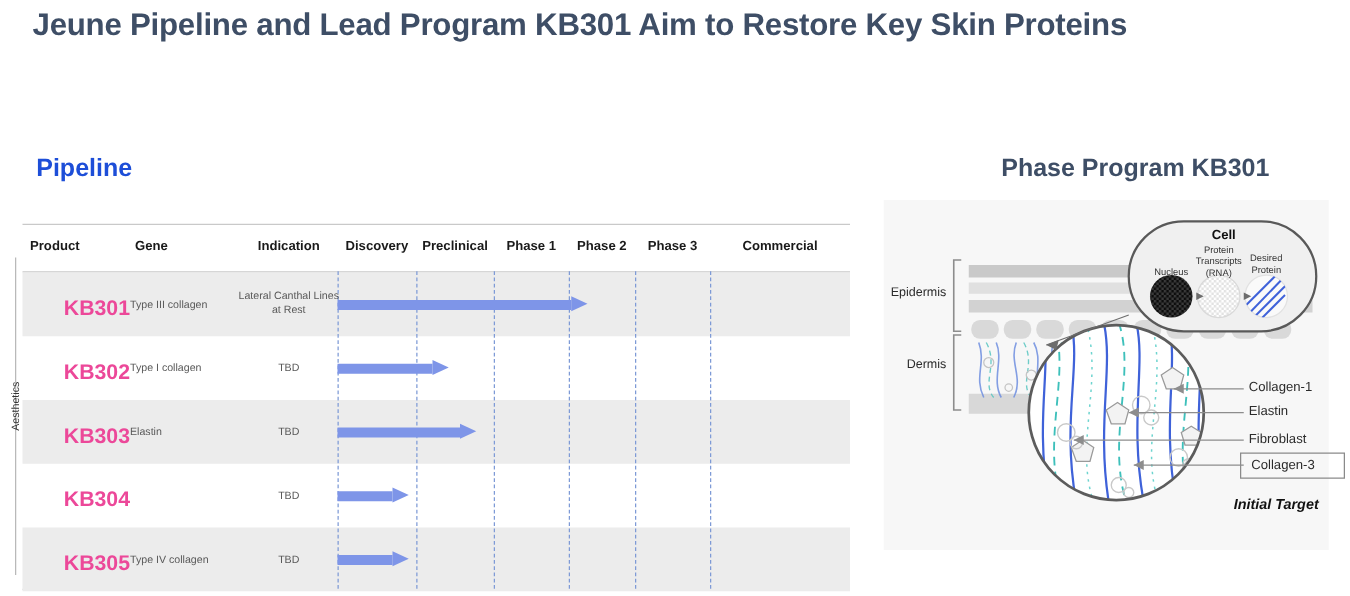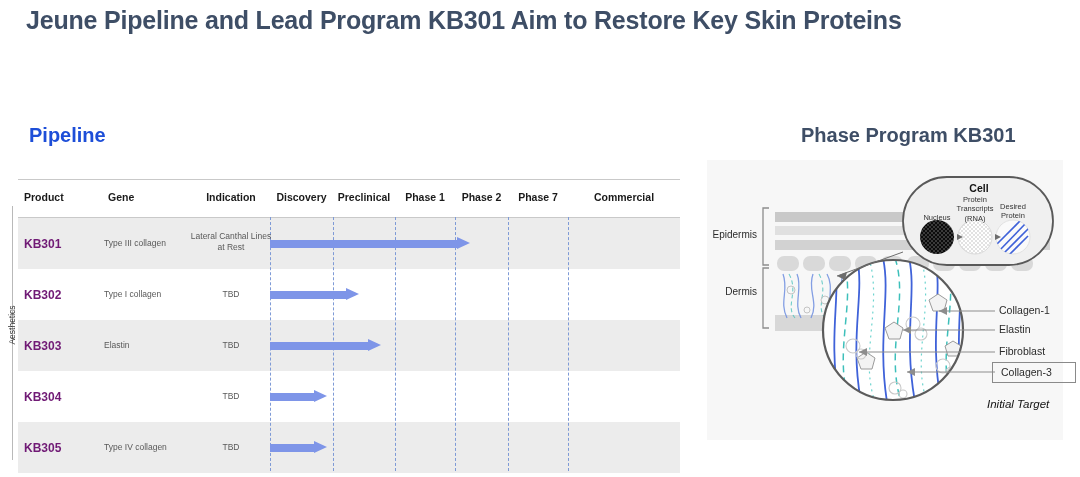--- a/index.html
+++ b/index.html
@@ -51,21 +51,21 @@
   }
   .vline{
     position:absolute;top:38px;width:0;height:254px;
     border-left:1.3px dashed #7e9ad6;
   }
   .cell{
     position:absolute;font-size:8.5px;color:#595959;
     text-align:center;line-height:1.35;
   }
   .cell.product{
-    font-size:12px;font-weight:bold;color:#701a75;text-align:left;
+    font-size:17px;font-weight:bold;color:#ec4899;text-align:right;
   }
   .arrow-wrap{position:absolute;height:13px;}
   .arrow-bar{
     position:absolute;left:0;top:2.5px;height:8px;
     background:#7e95e8;
   }
   .arrow-head{
     position:absolute;top:0;width:0;height:0;
     border-top:6.5px solid transparent;
     border-bottom:6.5px solid transparent;
@@ -88,21 +88,21 @@
   }
   .ann-label{
     position:absolute;font-size:10.5px;color:#2b2b2b;white-space:nowrap;
   }
   .ann-boxed{
     position:absolute;font-size:10.5px;color:#2b2b2b;white-space:nowrap;
     border:1.4px solid #8a8a8a;padding:3px 23px 4px 8px;text-align:right;
   }
   .initial-target{
     position:absolute;font-size:11.5px;color:#111;
-    font-style:italic;font-weight:normal;white-space:nowrap;
+    font-style:italic;font-weight:bold;white-space:nowrap;
   }
   .cell-title{
     position:absolute;font-size:10.5px;font-weight:bold;color:#111;
     text-align:center;white-space:nowrap;
   }
   .cell-sub{
     position:absolute;font-size:7.5px;color:#333;
     text-align:center;line-height:1.25;
   }
 </style>
@@ -133,21 +133,21 @@
   <div class="vline" style="left:490px;"></div>
   <div class="vline" style="left:550px;"></div>
 
   <div class="hdr" style="left:6px;width:70px;text-align:left;">Product</div>
   <div class="hdr" style="left:90px;width:80px;text-align:left;">Gene</div>
   <div class="hdr" style="left:168px;width:90px;">Indication</div>
   <div class="hdr" style="left:252px;width:63px;">Discovery</div>
   <div class="hdr" style="left:315px;width:62px;">Preclinical</div>
   <div class="hdr" style="left:377px;width:60px;">Phase 1</div>
   <div class="hdr" style="left:437px;width:53px;">Phase 2</div>
-  <div class="hdr" style="left:490px;width:60px;">Phase 7</div>
+  <div class="hdr" style="left:490px;width:60px;">Phase 3</div>
   <div class="hdr" style="left:550px;width:112px;">Commercial</div>
 
   <div class="cell product" style="left:6px;top:57px;width:80px;">KB301</div>
   <div class="cell" style="left:86px;top:59px;width:92px;text-align:left;">Type III collagen</div>
   <div class="cell" style="left:170px;top:52px;width:86px;">Lateral Canthal Lines at Rest</div>
   <div class="arrow-wrap" style="left:252px;top:58px;width:200px;">
     <div class="arrow-bar" style="width:187px;"></div>
     <div class="arrow-head" style="left:187px;"></div>
   </div>
 

